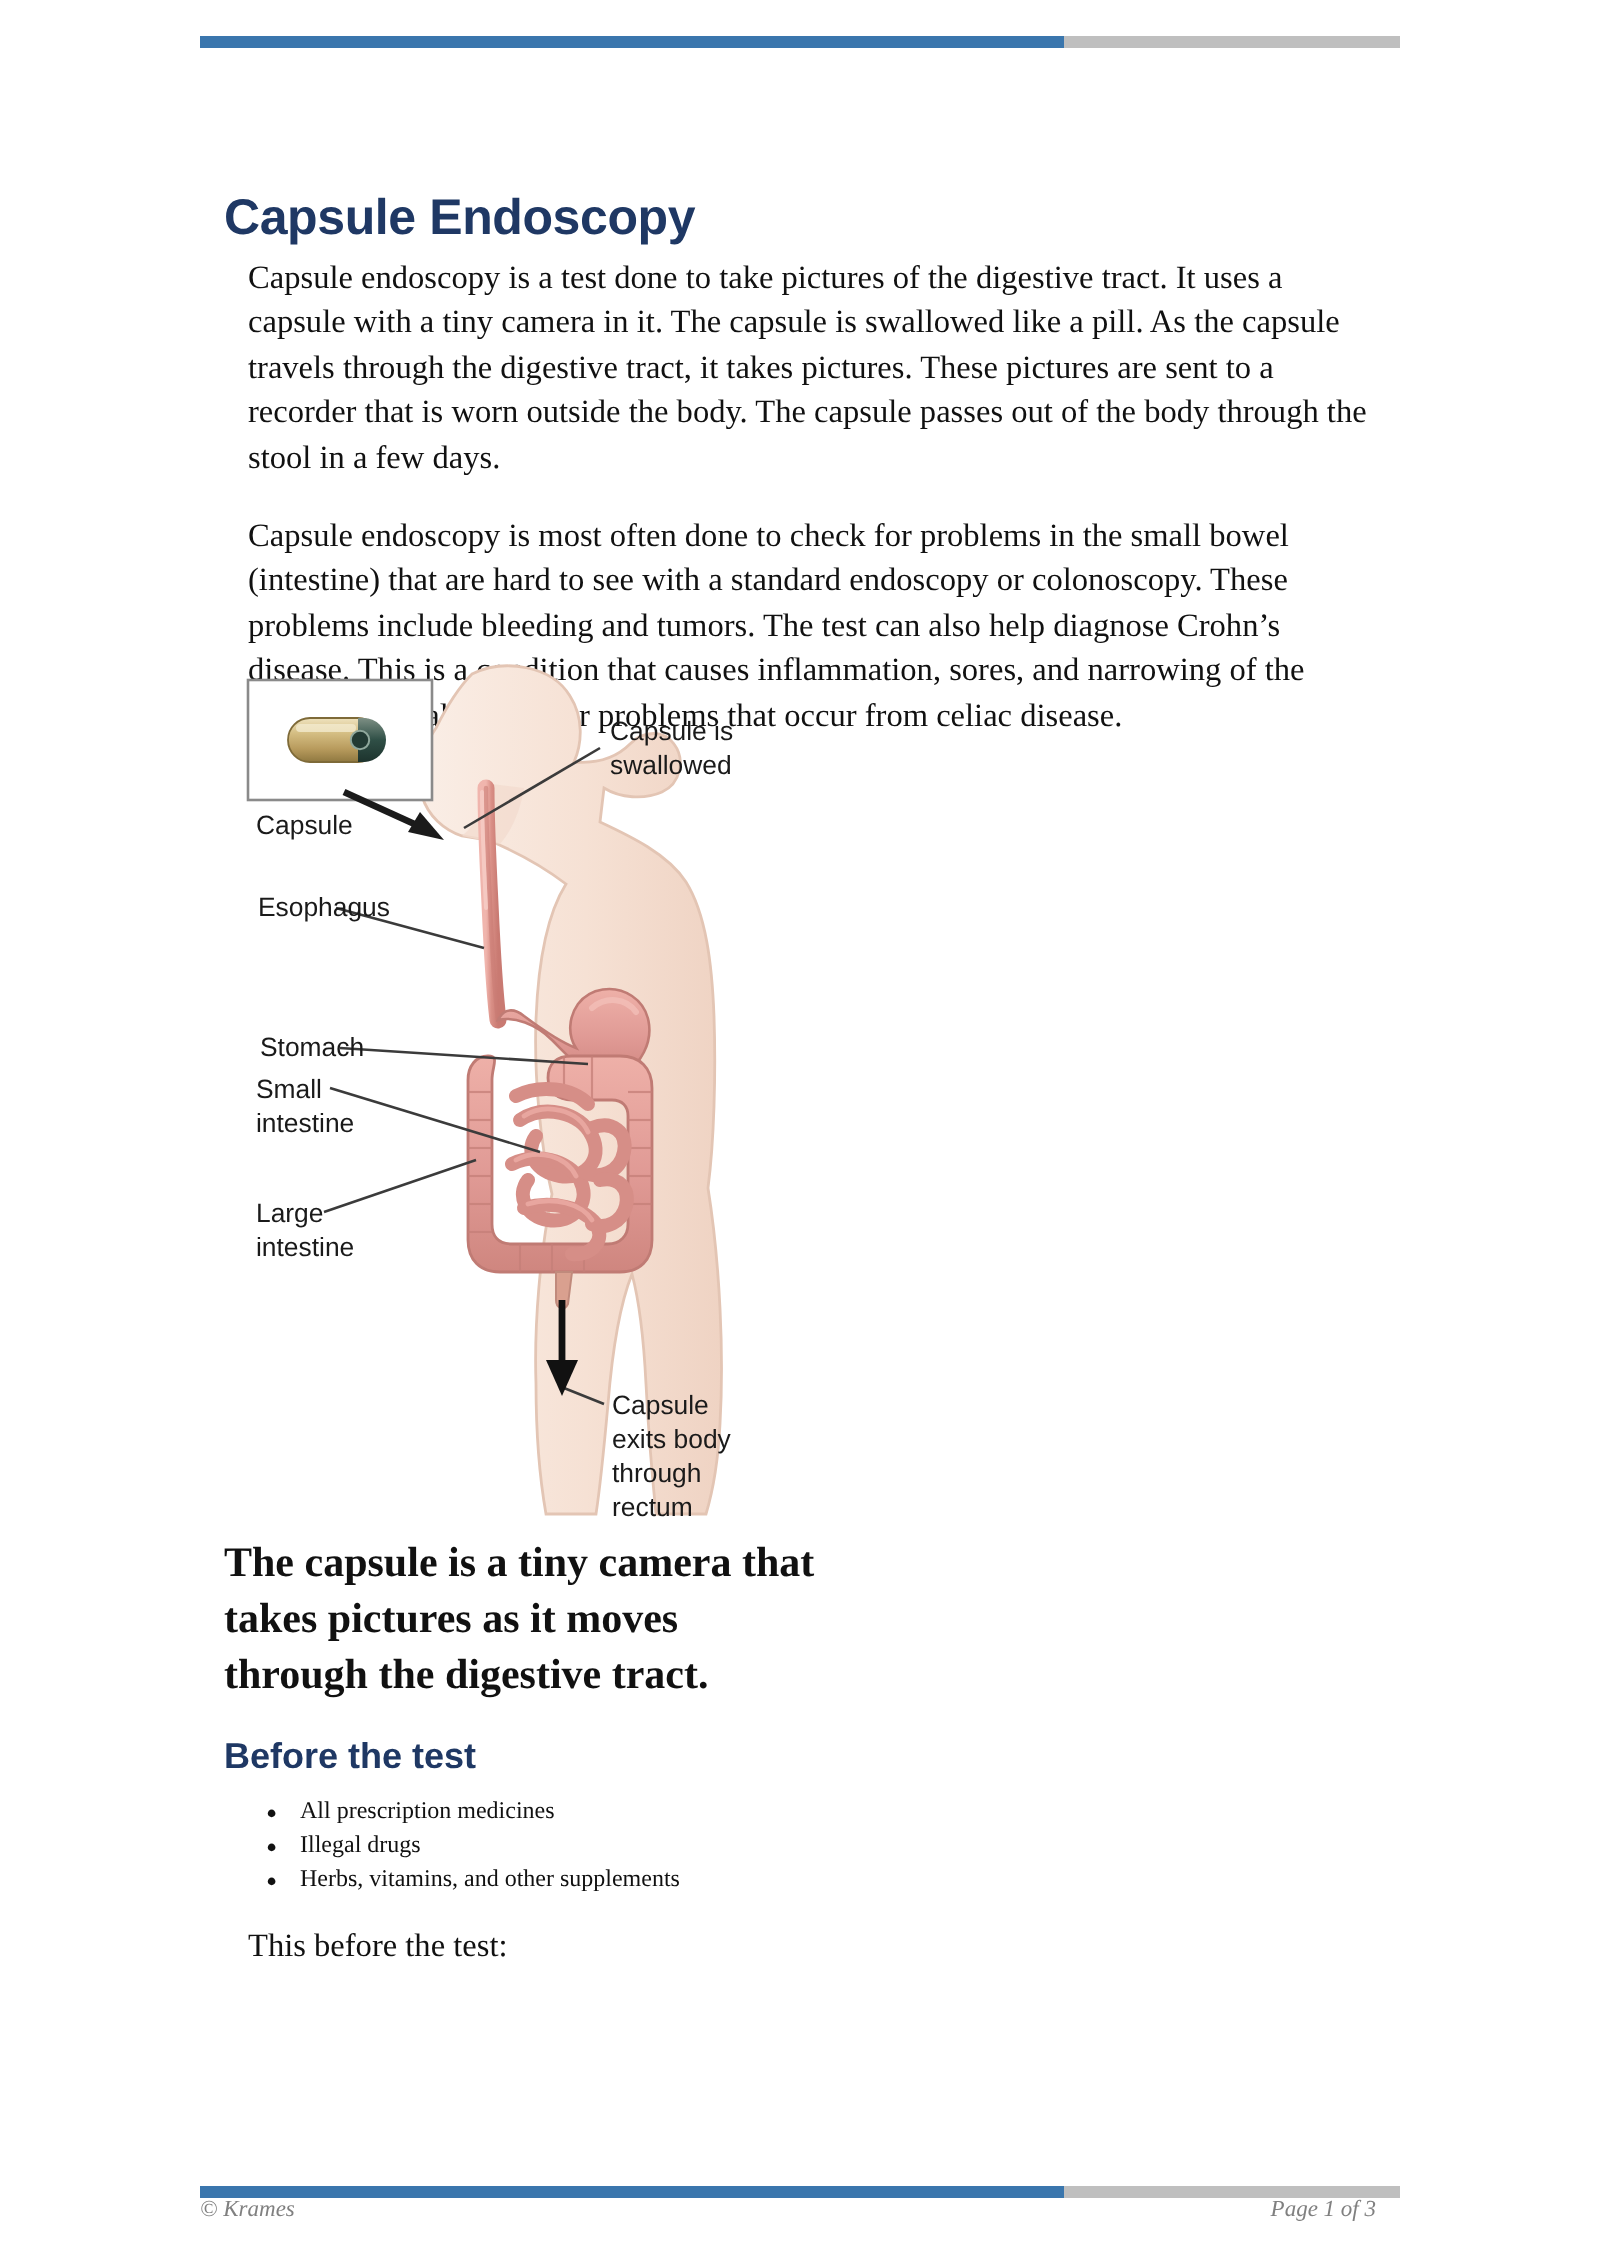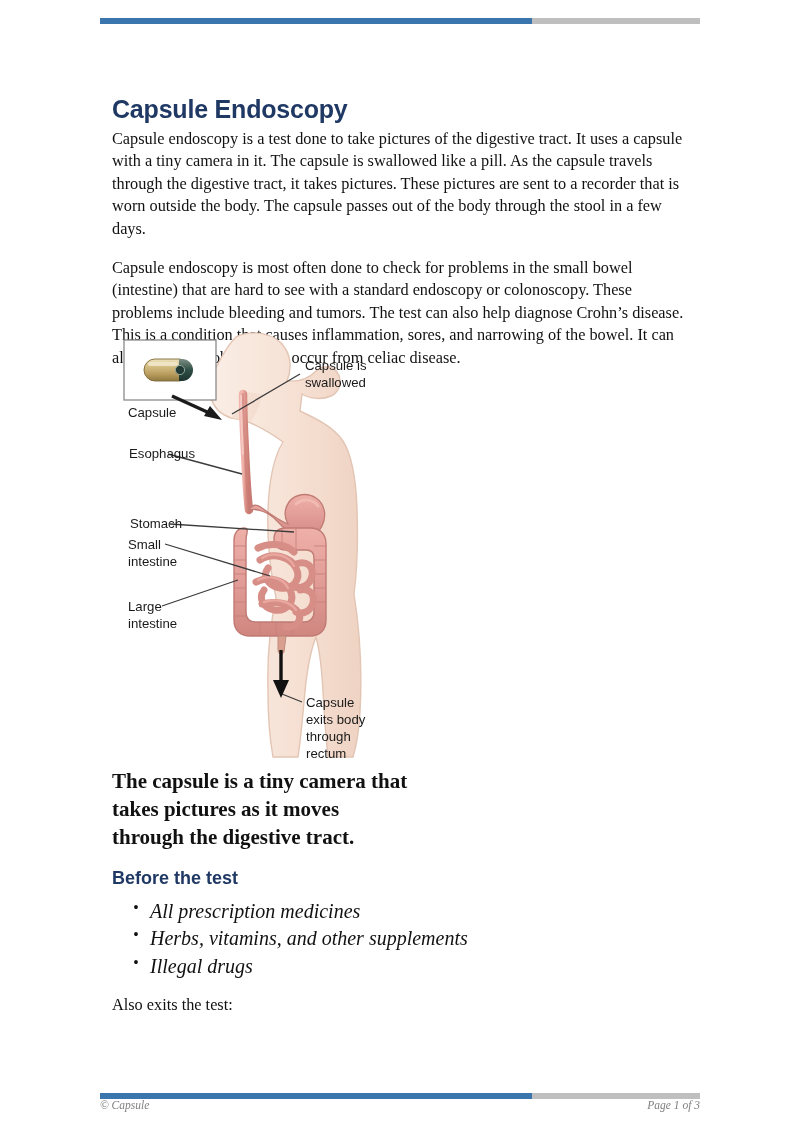--- a/index.html
+++ b/index.html
@@ -39,21 +39,21 @@
 
   .footer-text {
     position: absolute;
     top: 1099px;
     font-family: "Liberation Serif", serif;
     font-style: italic;
     font-size: 11.5px;
     color: #808080;
   }
   #footer-copyright { left: 100px; }
-  #footer-pagenum  { right: 100px; text-align: left; font-style: italic; }
+  #footer-pagenum  { right: 112px; text-align: left; font-style: italic; }
 
   
   .content {
     position: absolute;
     left: 112px;
     top: 0;
     width: 578px;
   }
 
   h1.doc-title {
@@ -75,46 +75,45 @@
     font-weight: bold;
     color: #1f3864;
     margin: 0 0 9px 0;
     padding: 0;
   }
 
   p.body-par {
     font-family: "Liberation Serif", serif;
     font-size: 16.3px;
     line-height: 1.375;
-    margin: 0 0 17px 0;
+    margin: 0 0 17px 12px;
     color: #111111;
   }
 
   p.caption {
     font-family: "Liberation Serif", serif;
     font-size: 21px;
     font-weight: bold;
     line-height: 1.33;
     margin: 0 0 16px 0;
     width: 300px;
     color: #111111;
   }
 
   ul.bullets {
     margin: 0 0 14px 0;
     padding-left: 38px;
     list-style: none;
   }
   ul.bullets li {
     font-family: "Liberation Serif", serif;
-    font-size: 20px;
+    font-size: 12px;
     line-height: 1.33;
     position: relative;
     margin-bottom: 1px;
-    font-style: italic;
   }
   ul.bullets li::before {
     content: "\2022";
     position: absolute;
     left: -17px;
     top: -1px;
     font-size: 16px;
   }
   ul.bullets.wrap li { line-height: 1.35; }
 
@@ -337,31 +336,31 @@
     </div>
 
     <div class="block-after-fig">
       <p class="caption">The capsule is a tiny camera that takes pictures as it moves through the digestive tract.</p>
 
       <h2 class="section-title">Before the test</h2>
 
 
       <ul class="bullets">
         <li>All prescription medicines</li>
+        <li>Illegal drugs</li>
         <li>Herbs, vitamins, and other supplements</li>
-        <li>Illegal drugs</li>
       </ul>
 
-      <p class="body-par" style="margin-bottom:14px;">Also exits the test:</p>
+      <p class="body-par" style="margin-bottom:14px;">This before the test:</p>
 
     </div>
 
   </div>
 
   <div class="rule" id="footer-rule">
     <div class="rule-blue" style="width:72%"></div>
     <div class="rule-gray" style="width:28%"></div>
   </div>
 
-  <div class="footer-text" id="footer-copyright">© Capsule</div>
+  <div class="footer-text" id="footer-copyright">© Krames</div>
   <div class="footer-text" id="footer-pagenum">Page 1 of 3</div>
 
 </div>
 
 </body></html>

